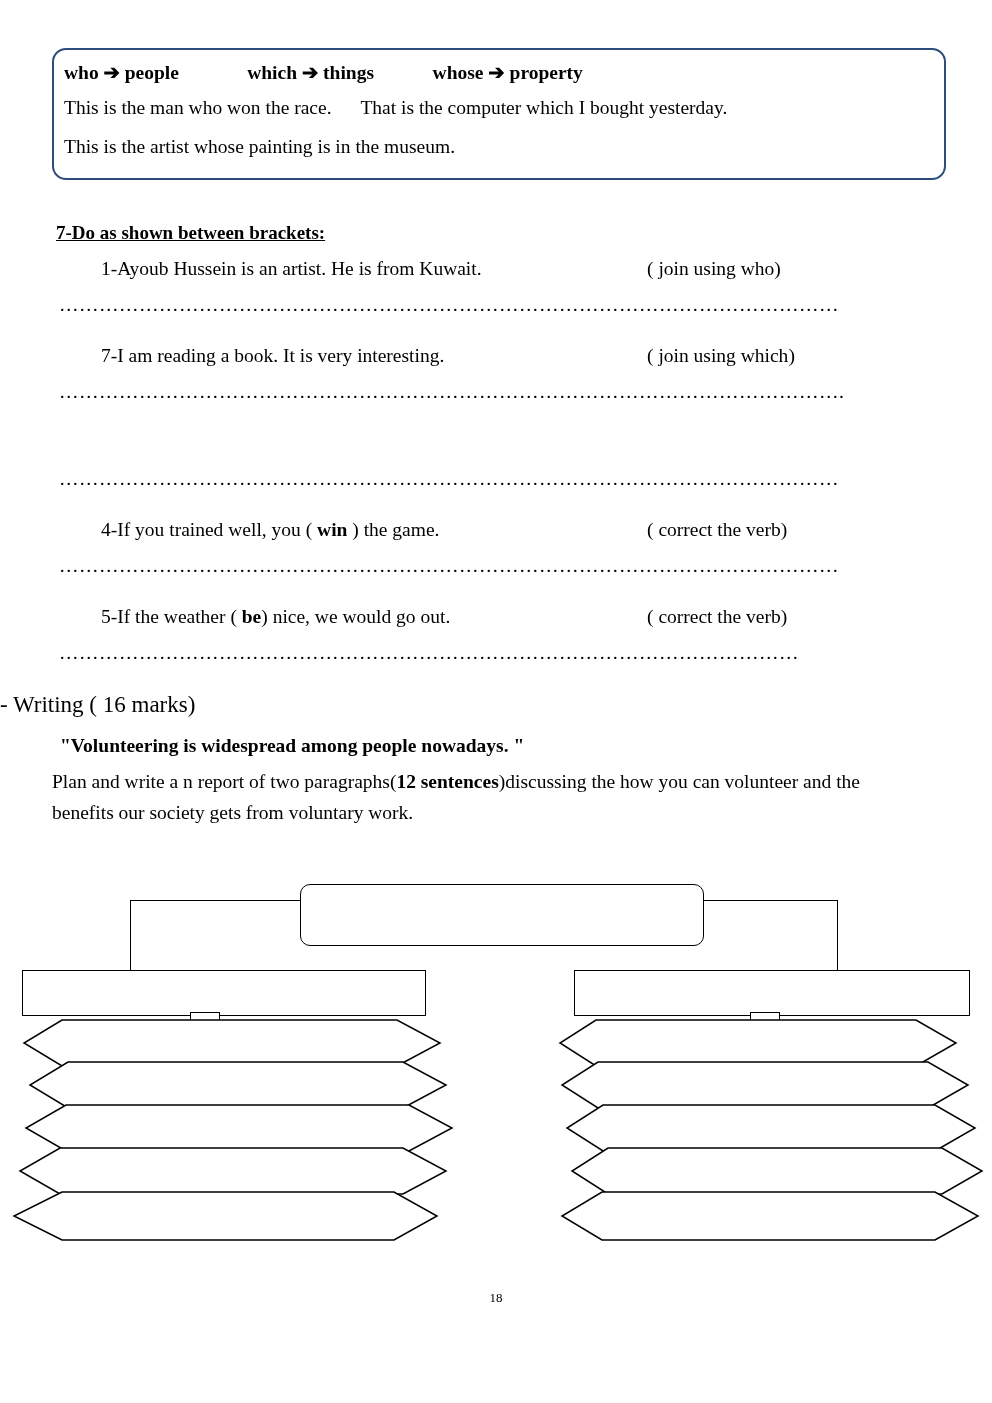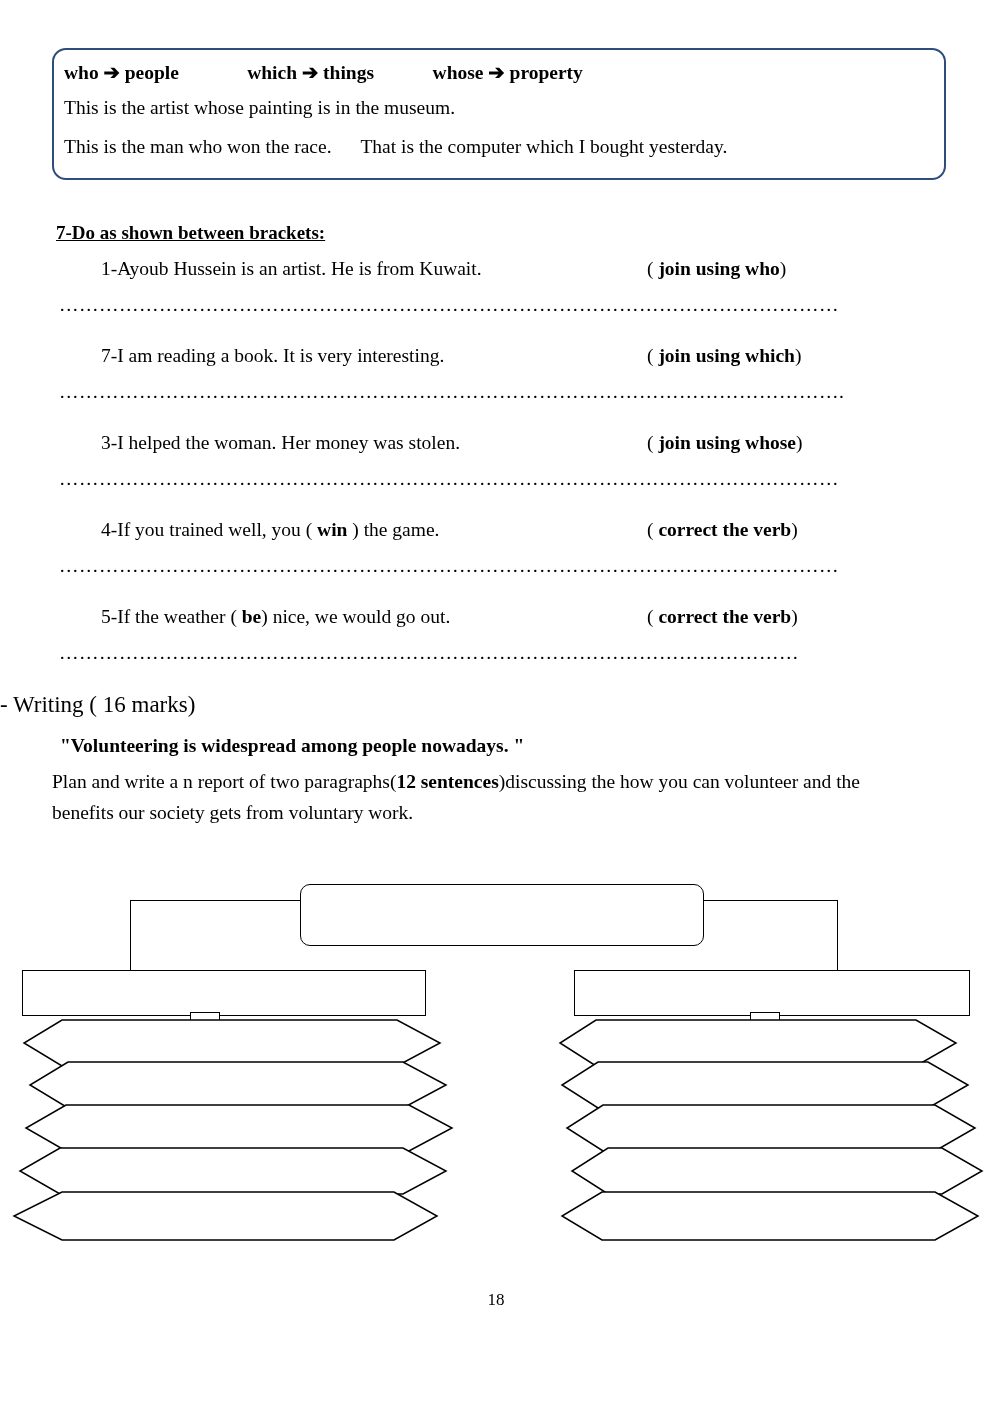--- a/index.html
+++ b/index.html
@@ -79,21 +79,21 @@
     font-size: 19.5px;
     white-space: pre;
   }
   .ex-inst {
     position: absolute;
     left: 546px;
     top: 0;
     font-size: 19.5px;
     white-space: pre;
   }
-  .ex-inst b { font-weight: bold; }
+  .ex-inst b { font-weight: normal; }
   .ex-dots {
     position: absolute;
     top: 36px;
     left: 6px;
     font-size: 19.5px;
     letter-spacing: 0.5px;
     white-space: nowrap;
     overflow: hidden;
   }
 
@@ -193,32 +193,32 @@
   .hexwrap { position: absolute; }
   .hexwrap svg { display: block; }
 
   
   .page-number {
     position: absolute;
     left: 0;
     top: 1290px;
     width: 992px;
     text-align: center;
-    font-size: 17px;
+    font-size: 13px;
   }
 </style>
 </head>
 <body>
 
 <div class="page">
 
   <div class="info-box">
     <div class="info-head">who ➔ people              which ➔ things            whose ➔ property</div>
+    <div class="info-line">This is the man who won the race.      That is the computer which I bought yesterday.</div>
     <div class="info-line">This is the artist whose painting is in the museum.</div>
-    <div class="info-line">This is the man who won the race.      That is the computer which I bought yesterday.</div>
   </div>
 
   <div class="section-title">7-Do as shown between brackets:</div>
 
   <div class="ex-list">
 
     <div class="ex-item">
       <div class="ex-row">
         <span class="ex-q">1-Ayoub Hussein is an artist. He is from Kuwait.</span>
         <span class="ex-inst"><span>( </span><b>join using who</b><span>)</span></span>
@@ -228,24 +228,20 @@
 
     <div class="ex-item">
       <div class="ex-row">
         <span class="ex-q">7-I am reading a book. It is very interesting.</span>
         <span class="ex-inst"><span>( </span><b>join using which</b><span>)</span></span>
       </div>
       <div class="ex-dots">……………………………………………………………………………………………………….</div>
     </div>
 
     <div class="ex-item">
-      <div class="ex-row">
-        <span class="ex-q">3-I helped the woman. Her money was stolen.</span>
-        <span class="ex-inst"><span>( </span><b>join using whose</b><span>)</span></span>
-      </div>
       <div class="ex-dots">………………………………………………………………………………………………………</div>
     </div>
 
     <div class="ex-item">
       <div class="ex-row">
         <span class="ex-q">4-If you trained well, you ( <b>win</b> ) the game.</span>
         <span class="ex-inst"><span>( </span><b>correct the verb</b><span>)</span></span>
       </div>
       <div class="ex-dots">………………………………………………………………………………………………………</div>
     </div>

